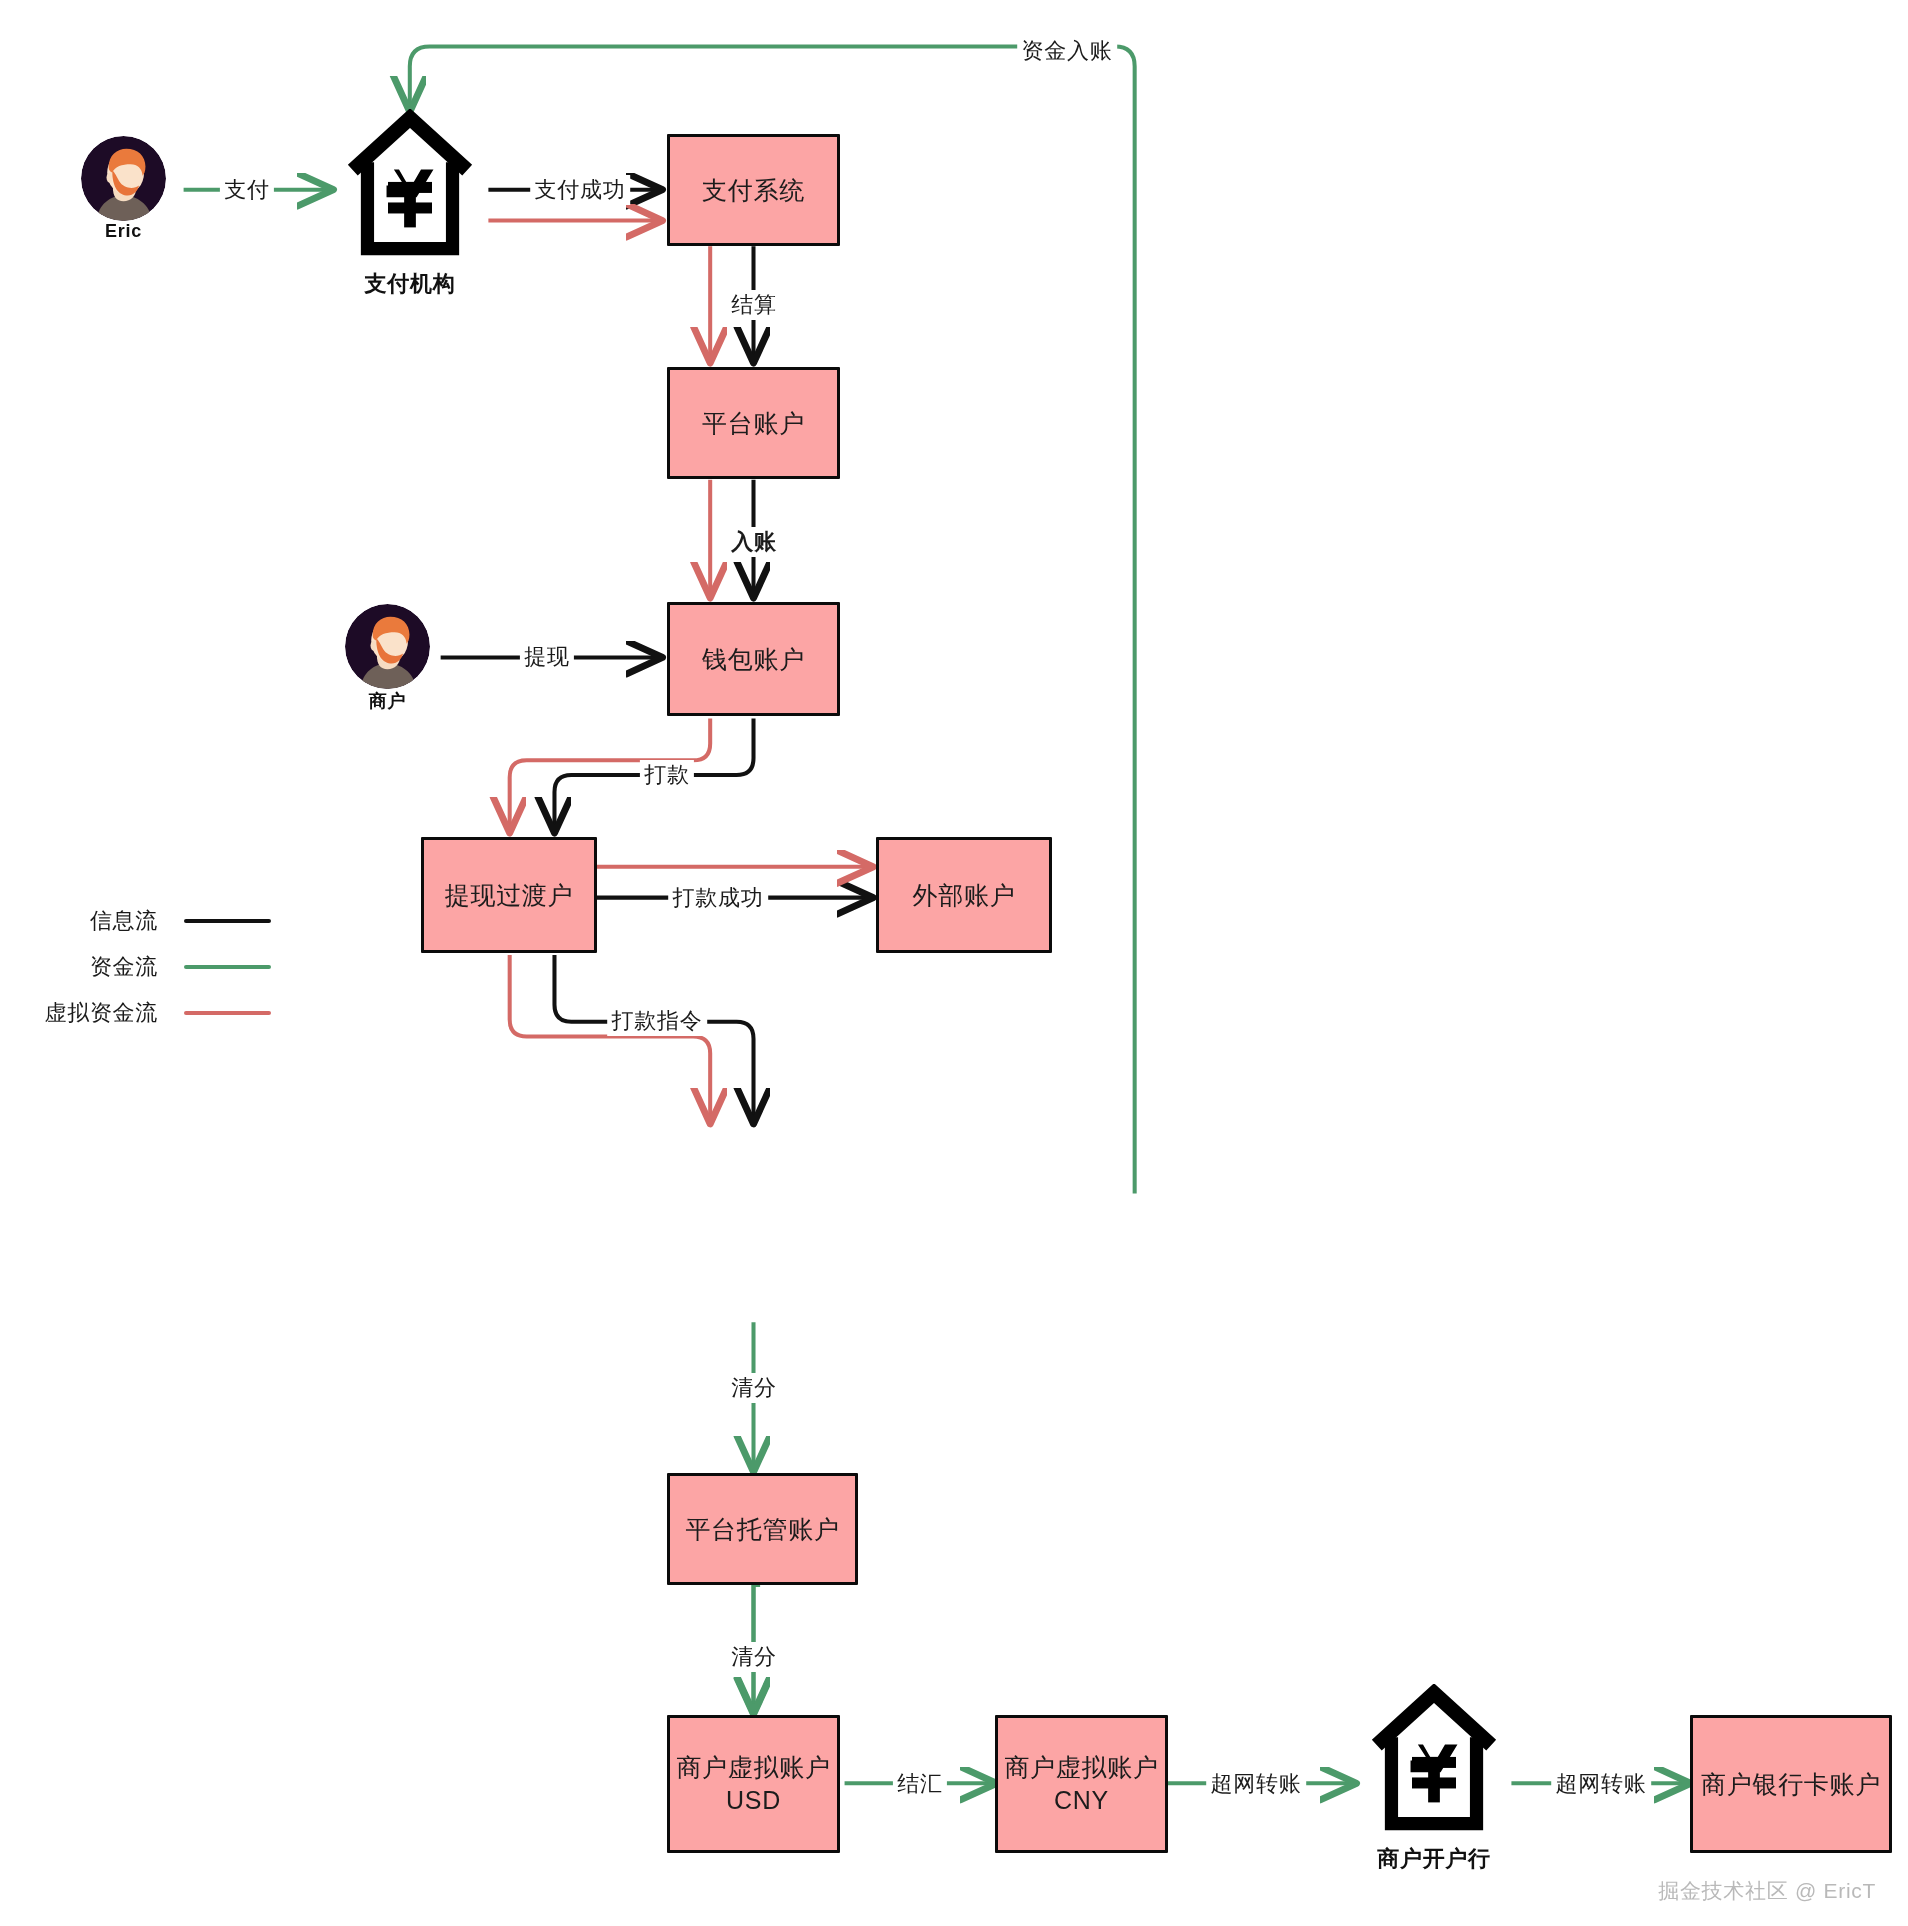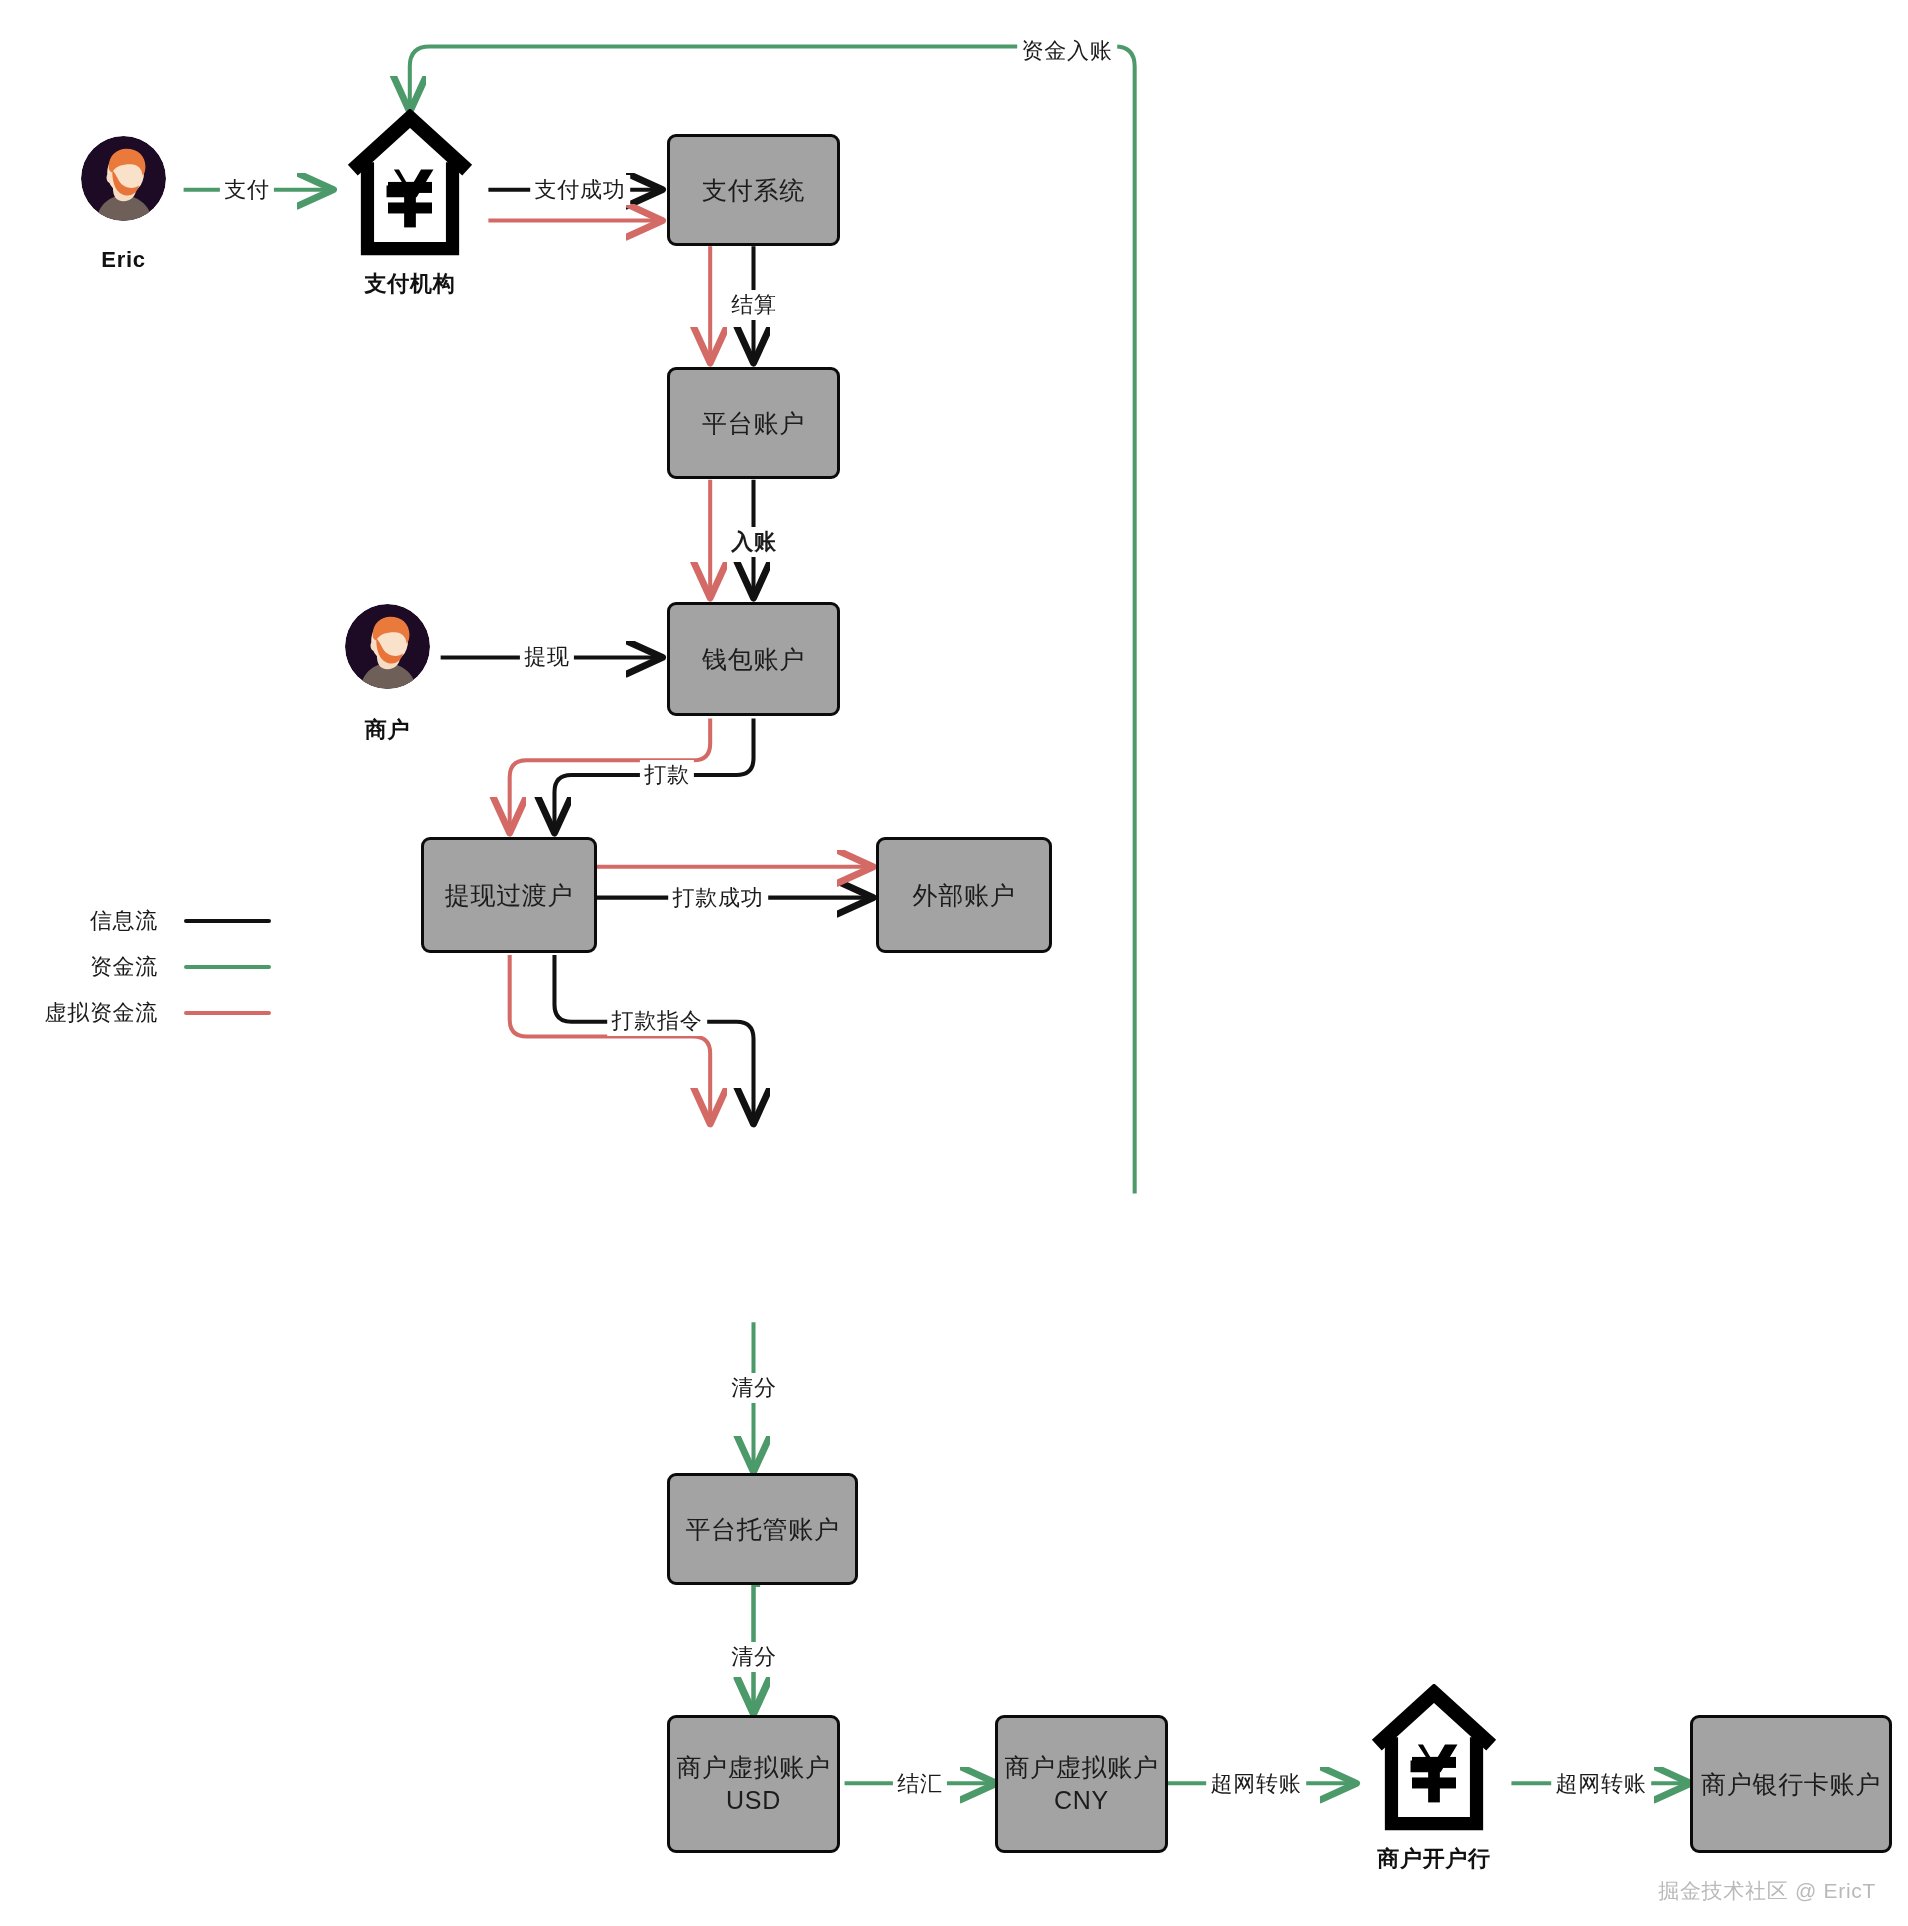--- a/index.html
+++ b/index.html
@@ -7,38 +7,38 @@
     width:1908px;height:1926px;
     font-family:"Liberation Sans","DejaVu Sans",sans-serif;
     overflow:hidden;
   }
   #canvas{position:relative;width:1908px;height:1926px;background:#fff;}
   svg.layer{position:absolute;left:0;top:0;width:1908px;height:1926px;}
 
   
   .node{
     position:absolute;
-    background:#a3a3a3;
+    background:#fca5a5;
     border:3.7px solid #0b0b0b;
-    border-radius:9px;
+    border-radius:1px;
     box-sizing:border-box;
     display:flex;align-items:center;justify-content:center;
     flex-direction:column;
     color:#1c1c1c;
     font-size:25px;
     line-height:1.32;
     text-align:center;
     letter-spacing:0.7px;
   }
   .node .ln{display:block;}
 
   
   .actor{position:absolute;display:flex;flex-direction:column;align-items:center;}
   .avatar{width:85px;height:85px;border-radius:50%;overflow:hidden;display:block;}
-  .actor-label{margin-top:26px;font-size:22px;font-weight:bold;color:#111;letter-spacing:0.7px;}
+  .actor-label{margin-top:0;font-size:18px;font-weight:bold;color:#111;letter-spacing:0.7px;}
 
   
   .bank{position:absolute;display:flex;flex-direction:column;align-items:center;}
   .bank-label{margin-top:8.8px;font-size:22px;font-weight:bold;color:#111;letter-spacing:0.7px;}
 
   
   .elabel{
     position:absolute;
     font-size:22px;color:#1b1b1b;
     white-space:nowrap;

